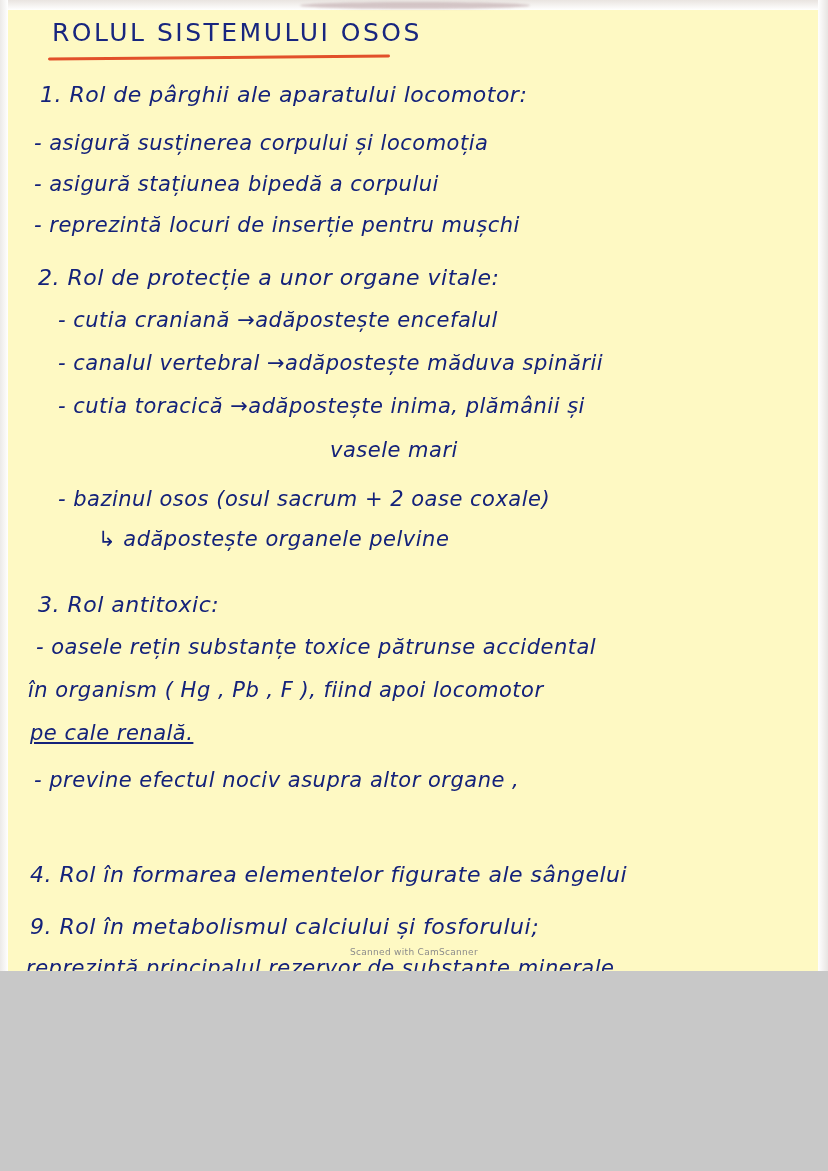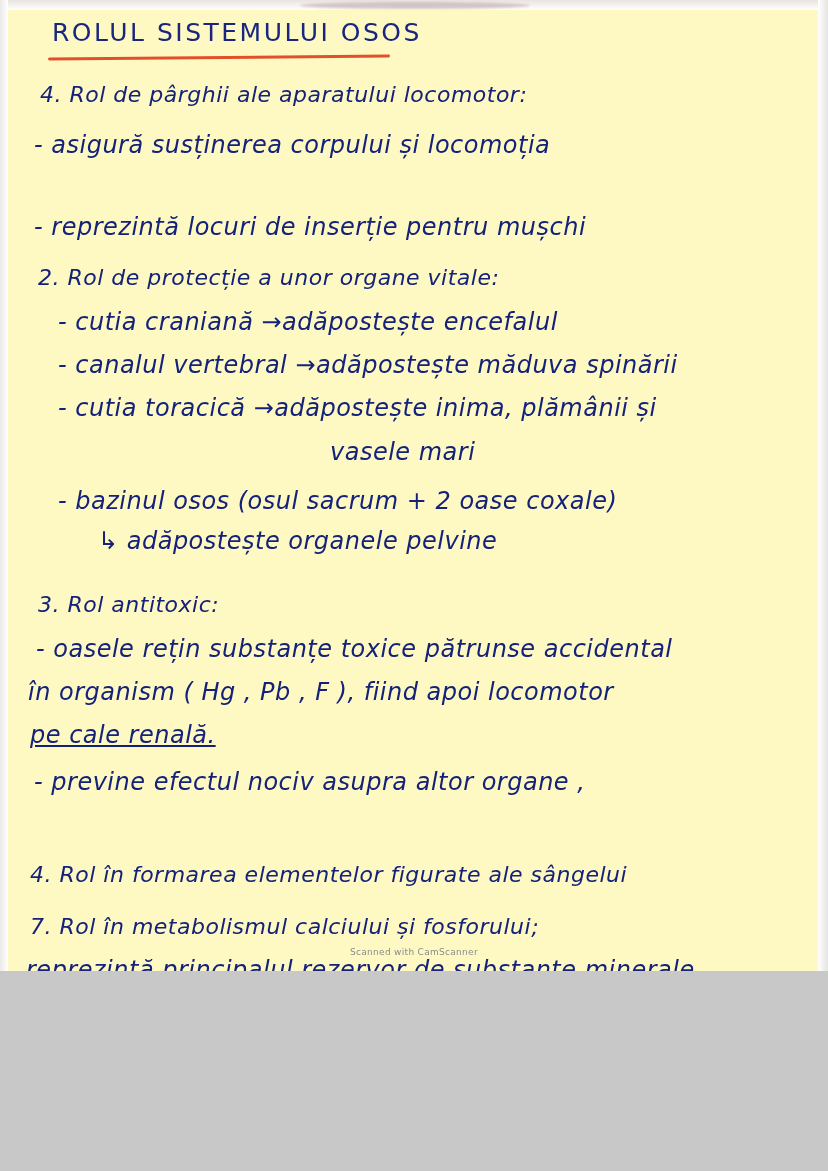--- a/index.html
+++ b/index.html
@@ -73,21 +73,21 @@
     left: 48px;
     top: 56px;
     width: 342px;
     height: 3px;
     background: #e2502a;
     border-radius: 2px;
     transform: rotate(-0.5deg);
   }
 
   .h1 { font-size: 22px; }
-  .b1 { font-size: 24px; }
+  .b1 { font-size: 21px; }
 
   .footer {
     position: absolute;
     left: 0;
     right: 0;
     bottom: 14px;
     text-align: center;
     font-family: "DejaVu Sans", sans-serif;
     font-size: 9px;
     color: #8b8b8b;
@@ -100,38 +100,39 @@
 <div class="page">
 
   <div class="scan-edge-top"></div>
   <div class="scan-edge-left"></div>
   <div class="scan-edge-right"></div>
   <div class="smudge"></div>
 
   <div class="title">ROLUL SISTEMULUI OSOS</div>
   <div class="title-underline"></div>
 
-  <div class="hw h1" style="left:40px; top:82px;">4. Rol de pârghii ale aparatului locomotor:</div>
+  <div class="hw h1" style="left:40px; top:82px;">1. Rol de pârghii ale aparatului locomotor:</div>
   <div class="hw b1" style="left:34px; top:131px;">- asigură susținerea corpului și locomoția</div>
+  <div class="hw b1" style="left:34px; top:172px;">- asigură stațiunea bipedă a corpului</div>
   <div class="hw b1" style="left:34px; top:213px;">- reprezintă locuri de inserție pentru mușchi</div>
 
   <div class="hw h1" style="left:38px; top:265px;">2. Rol de protecție a unor organe vitale:</div>
   <div class="hw b1" style="left:58px; top:308px;">- cutia craniană →adăpostește encefalul</div>
   <div class="hw b1" style="left:58px; top:351px;">- canalul vertebral →adăpostește măduva spinării</div>
   <div class="hw b1" style="left:58px; top:394px;">- cutia toracică →adăpostește inima, plămânii și</div>
   <div class="hw b1" style="left:330px; top:438px;">vasele mari</div>
   <div class="hw b1" style="left:58px; top:487px;">- bazinul osos (osul sacrum + 2 oase coxale)</div>
   <div class="hw b1" style="left:98px; top:527px;">↳ adăpostește organele pelvine</div>
 
   <div class="hw h1" style="left:38px; top:592px;">3. Rol antitoxic:</div>
   <div class="hw b1" style="left:36px; top:635px;">- oasele rețin substanțe toxice pătrunse accidental</div>
   <div class="hw b1" style="left:28px; top:678px;">în organism ( Hg , Pb , F ), fiind apoi locomotor</div>
   <div class="hw b1" style="left:30px; top:721px;text-decoration:underline;">pe cale renală.</div>
   <div class="hw b1" style="left:34px; top:768px;">- previne efectul nociv asupra altor organe ,</div>
 
   <div class="hw h1" style="left:30px; top:862px;">4. Rol în formarea elementelor figurate ale sângelui</div>
 
-  <div class="hw h1" style="left:30px; top:914px;">7. Rol în metabolismul calciului și fosforului;</div>
+  <div class="hw h1" style="left:30px; top:914px;">9. Rol în metabolismul calciului și fosforului;</div>
   <div class="hw b1" style="left:26px; top:956px;">reprezintă principalul rezervor de substanțe minerale</div>
   <div class="hw b1" style="left:26px; top:1000px;">al organismului.</div>
 
   <div class="footer">Scanned with CamScanner</div>
 </div>
 
 </body></html>

